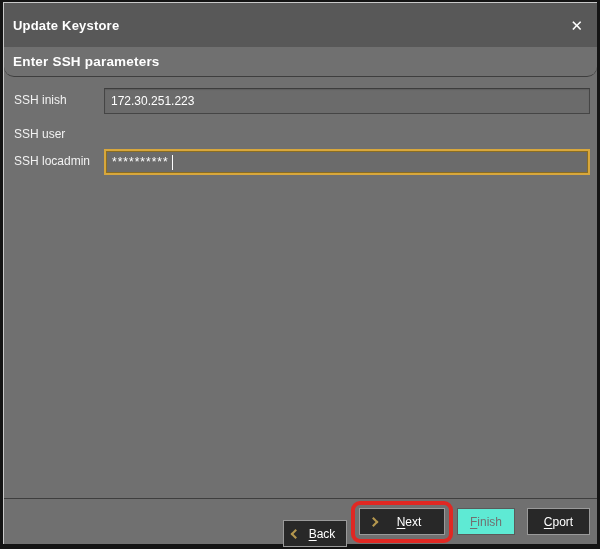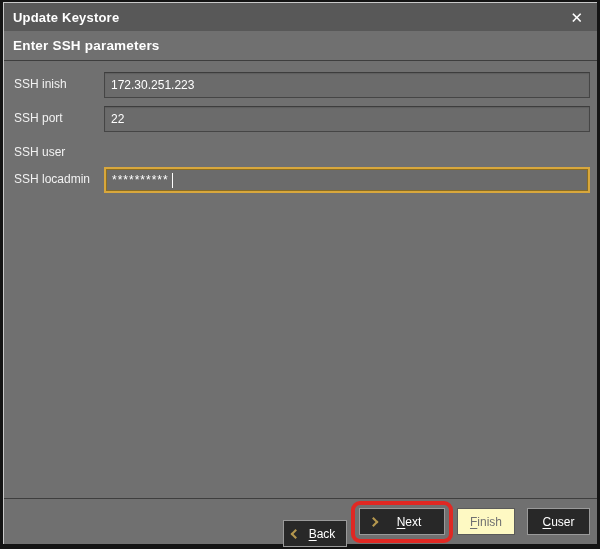--- a/index.html
+++ b/index.html
@@ -11,34 +11,34 @@
   }
   .frame {
     width:100%; height:100%;
     border-top:1px solid #c9c9c9; border-left:1px solid #c9c9c9;
     background:#707070;
     display:flex; flex-direction:column;
   }
 
   
   .titlebar {
-    height:28px; background:#585858; flex:0 0 auto;
+    height:44px; background:#585858; flex:0 0 auto;
     display:flex; align-items:center; padding:0 12px 0 9px;justify-content:space-between;
   }
   .titlebar .title { color:#ffffff; font-size:13px; font-weight:bold; letter-spacing:.2px; }
   .close-btn {
     margin-left:auto; color:#ffffff; font-size:15px; line-height:1;
     cursor:pointer; padding:2px; user-select:none;
   }
 
   
   .step-header {
     height:30px; flex:0 0 auto; background:#707070;
     border-bottom:1px solid #3e3e3e;
-    display:flex; align-items:center; padding-left:9px;
+    display:flex; align-items:center; padding-left:9px;border-radius:10px;
   }
   .step-header .step-title { color:#ffffff; font-size:13.5px; font-weight:bold; letter-spacing:.2px; }
 
   
   .form { flex:1 1 auto; padding:11px 7px 0 6px; }
   .row { display:flex; margin-bottom:8px; }
   .row label {
     flex:0 0 94px; color:#f2f2f2; font-size:12px; padding:5px 4px 0 4px;
     white-space:nowrap;
   }
@@ -68,21 +68,21 @@
   }
   .btn {
     position:relative; height:27px;
     background:#282828; border:1px solid #9a9a9a; color:#ffffff;
     font-size:12px; display:flex; align-items:center; justify-content:center;
     cursor:pointer; padding:0 8px;
   }
   .btn .mn { text-decoration:underline; text-underline-offset:2px; }
   .btn-back   { width:64px;margin-top:24px; }
   .btn-next   { width:86px; }
-  .btn-finish { width:58px; background:#fef9c3; border-color:#5a5a5a; color:#717171; cursor:default;text-align:right; }
+  .btn-finish { width:58px; background:#5eead4; border-color:#5a5a5a; color:#717171; cursor:default;text-align:right; }
   .btn-cancel { width:63px; }
   .btn .lbl { display:inline-block; }
   .btn-back .lbl, .btn-next .lbl { margin-left:14px; }
 
   .chev {
     position:absolute; left:10px; top:50%;
     width:7px; height:7px;
     border-top:2px solid #b5974e; border-right:2px solid #b5974e;
   }
   .chev.right { transform:translateY(-50%) rotate(45deg); }
@@ -111,26 +111,20 @@
 
     <div class="form">
 
       <div class="row">
         <label>SSH inish</label>
         <div class="field-wrap">
           <input class="field" type="text" value="172.30.251.223" style="">
         </div>
       </div>
 
-      <div class="row">
-        <label>SSH port</label>
-        <div class="field-wrap">
-          <input class="field" type="text" value="22" style="">
-        </div>
-      </div>
 
       <div class="row">
         <label>SSH user</label>
       </div>
 
       <div class="row">
         <label>SSH locadmin</label>
         <div class="field-wrap">
           <input class="field focused" type="text" value="**********" style="">
           <span class="caret"></span>
@@ -152,19 +146,19 @@
           <span class="lbl"><span class="mn">N</span><span>ext</span></span>
         </button>
         <div class="highlight-ring"></div>
       </div>
 
       <button class="btn btn-finish" disabled="">
         <span class="lbl"><span class="mn">F</span><span>inish</span></span>
       </button>
 
       <button class="btn btn-cancel">
-        <span class="lbl"><span class="mn">C</span><span>user</span></span>
+        <span class="lbl"><span class="mn">C</span><span>port</span></span>
       </button>
 
     </div>
 
   </div>
 </div>
 
 </body></html>

